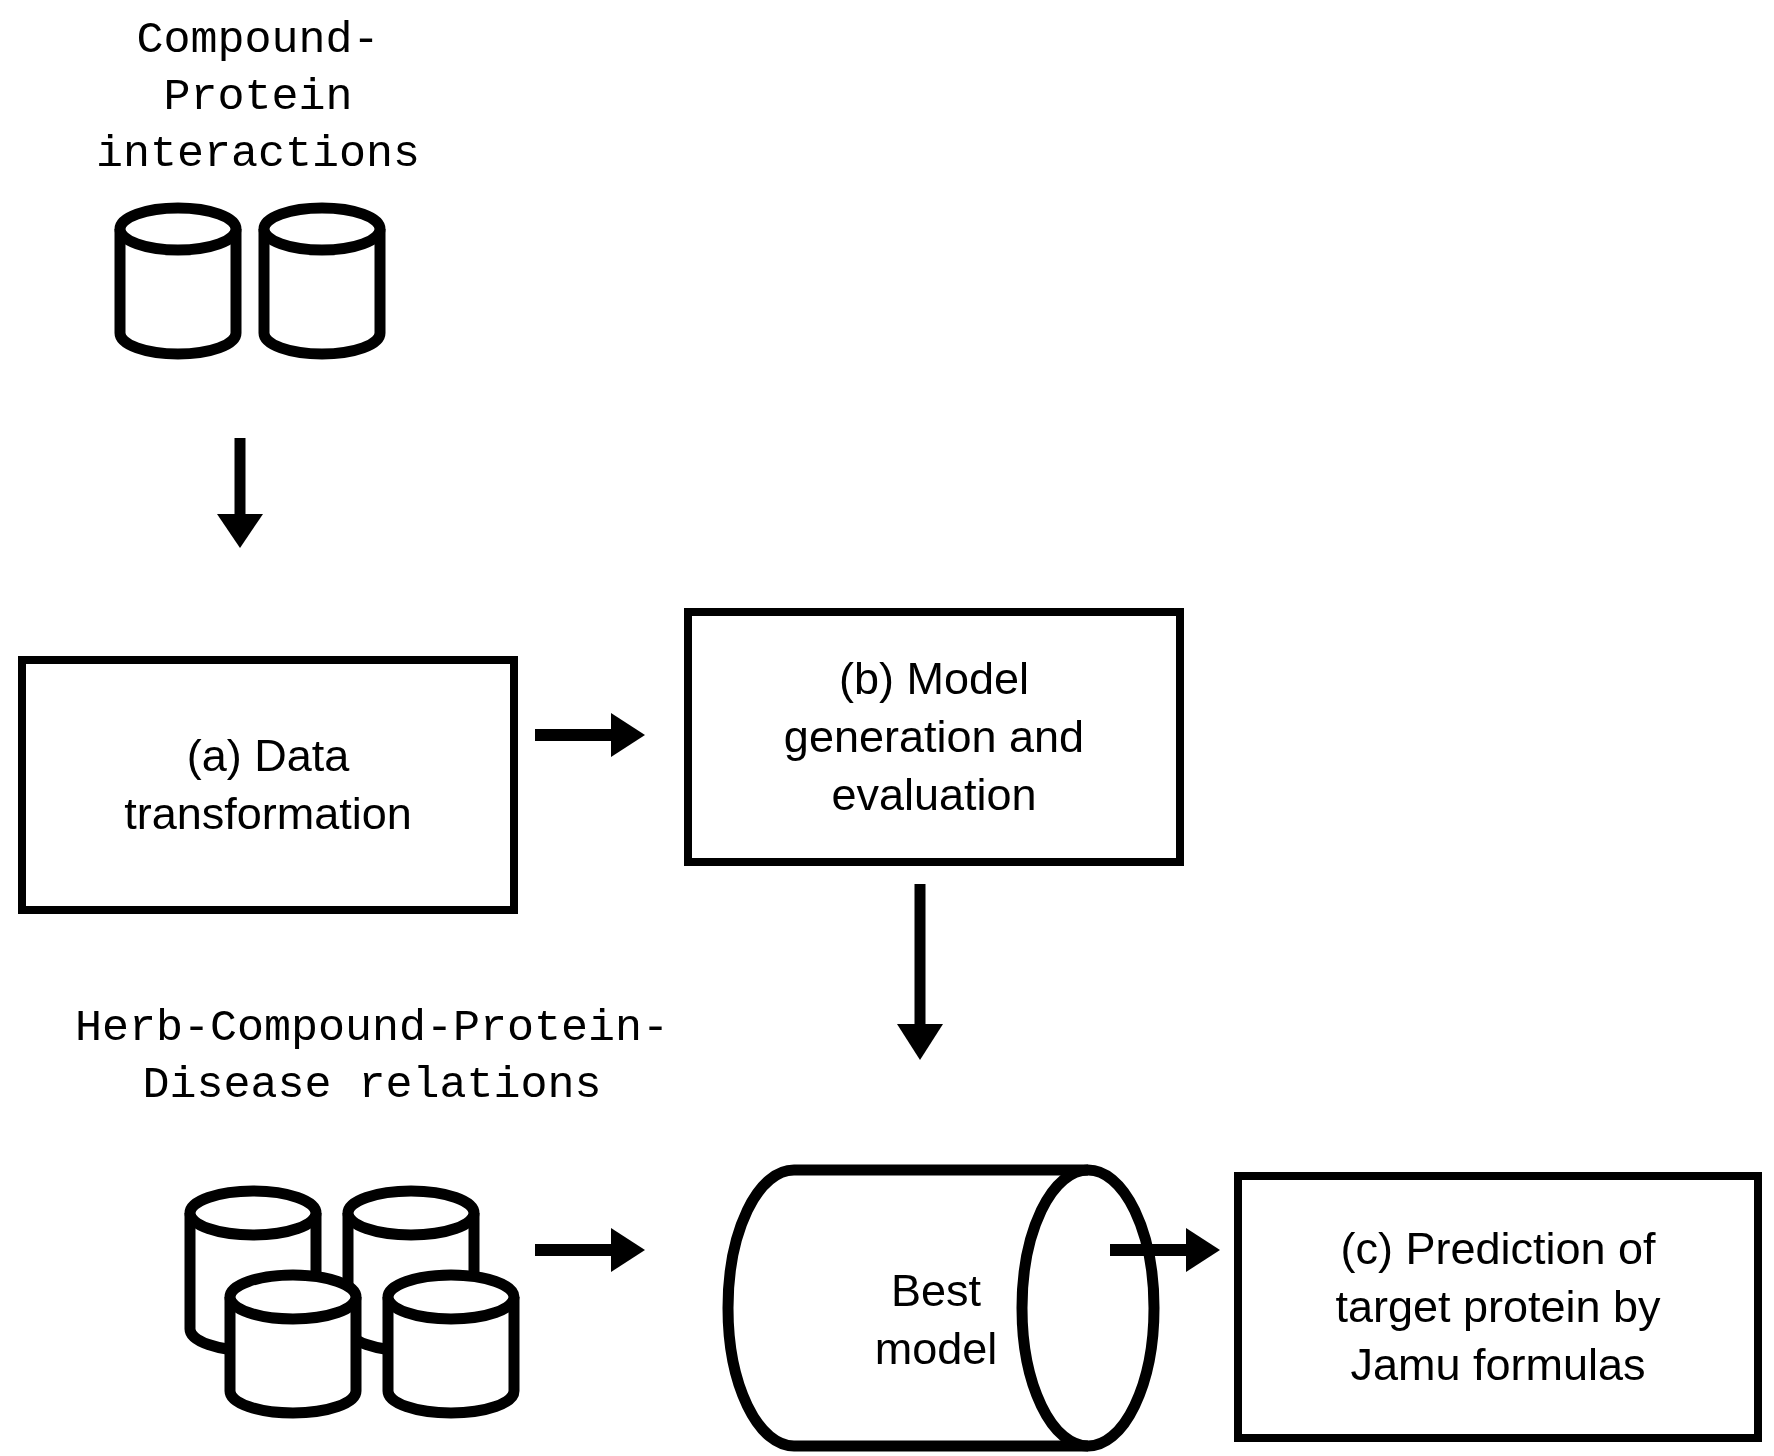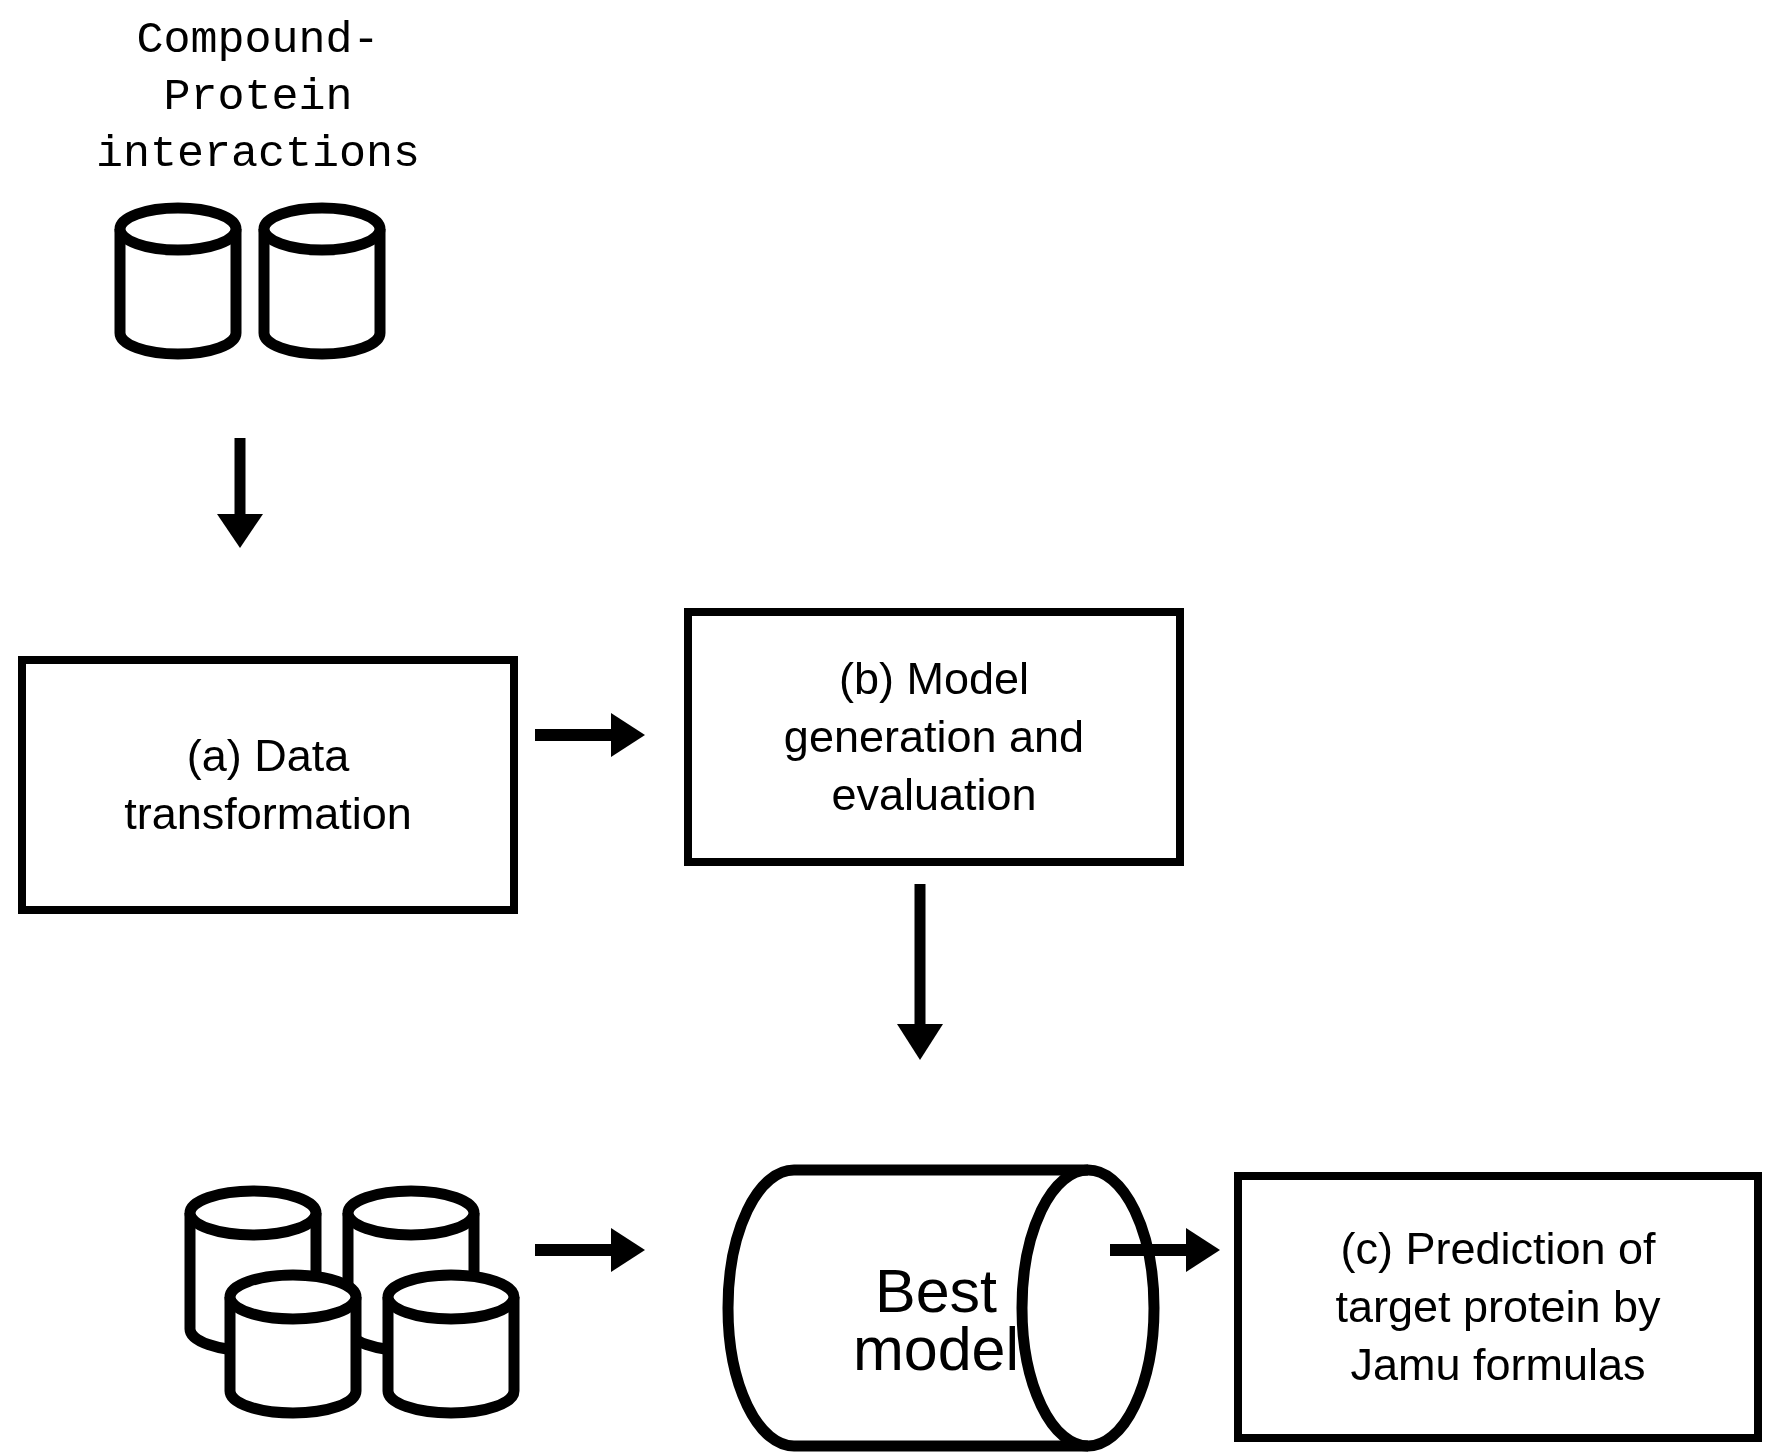--- a/index.html
+++ b/index.html
@@ -42,21 +42,21 @@
     line-height: 58px;
     color: #000000;
     white-space: pre-line;
     padding: 0 6px;
     font-family: "Liberation Sans", sans-serif;
   }
 
   .cyl-text {
     position: absolute;
     text-align: center;
-    font-size: 61px;
+    font-size: 45px;
     line-height: 58px;
     color: #000000;
     white-space: pre-line;
     z-index: 5;
     pointer-events: none;
     font-family: "Liberation Sans", sans-serif;
   }
 
   svg { display: block; overflow: visible; }
 </style>
@@ -109,20 +109,22 @@
 evaluation</div>
   </div>
 
   <div class="abs" style="left:885px; top:884px;">
     <svg width="70" height="176" viewBox="0 0 70 176" fill="none">
       <path d="M 35 0 L 35 144" stroke="#000" stroke-width="11"></path>
       <path d="M 12 140 L 58 140 L 35 176 Z" fill="#000"></path>
     </svg>
   </div>
 
+  <div class="abs flow-label" style="left:62px; top:1000px; width:620px;">Herb-Compound-Protein-
+Disease relations</div>
 
   <div class="abs" style="left:180px; top:1155px;">
     <svg width="340" height="300" viewBox="0 0 340 300" fill="none">
 
       <path d="M 10 58 L 10 174" stroke="#000" stroke-width="11"></path>
       <path d="M 136 58 L 136 174" stroke="#000" stroke-width="11"></path>
       <path d="M 10 174 A 63 22 0 0 0 136 174" stroke="#000" stroke-width="11" fill="none"></path>
       <ellipse cx="73" cy="58" rx="63" ry="22" stroke="#000" stroke-width="11" fill="#fff"></ellipse>
 
       <path d="M 168 58 L 168 174" stroke="#000" stroke-width="11"></path>

